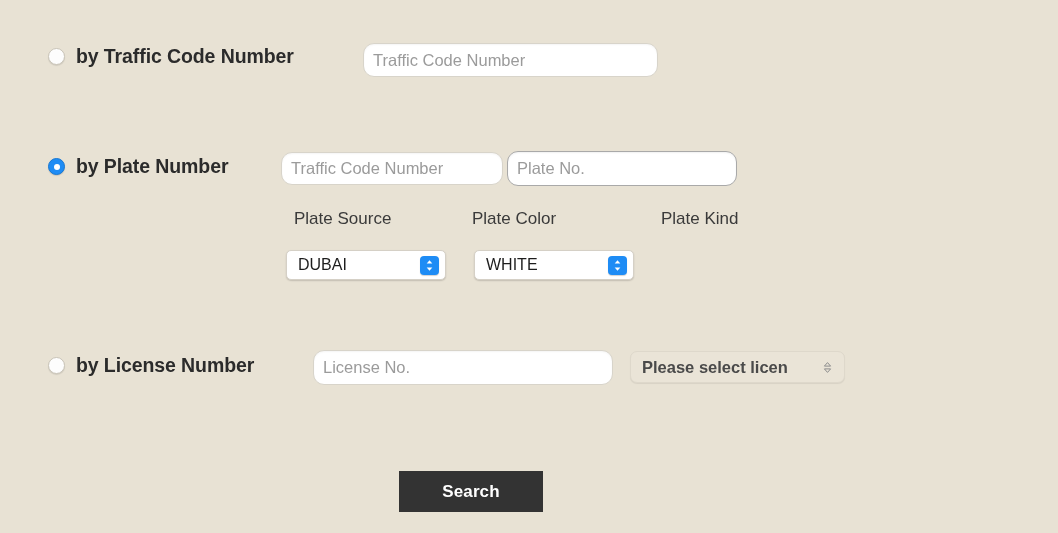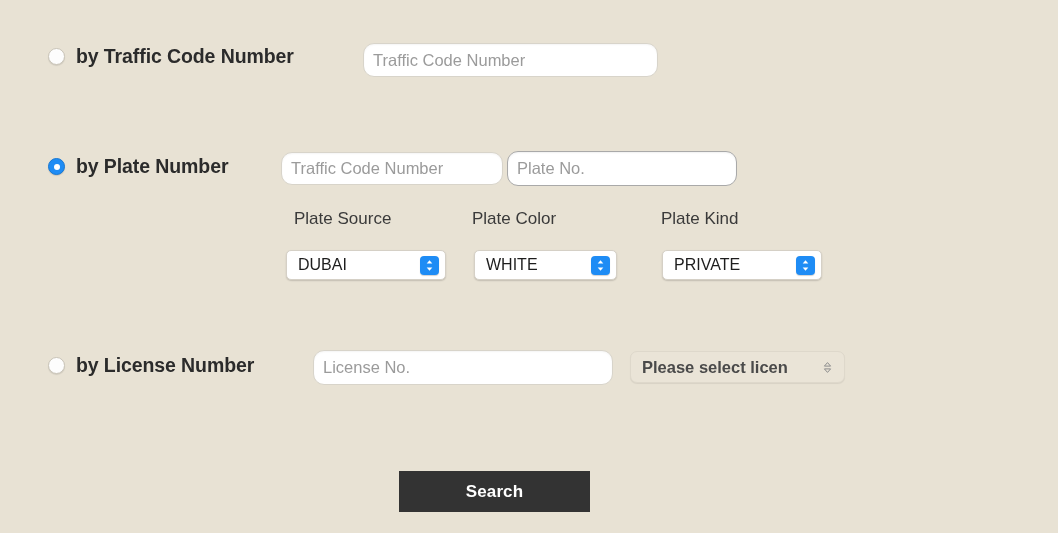--- a/index.html
+++ b/index.html
@@ -197,52 +197,43 @@
   <div class="mselect" style="left:286px; top:250px; width:160px;gap:10px;">
     <span class="mtext">DUBAI</span>
     <span class="mstepper">
       <svg width="9" height="13" viewBox="0 0 9 13">
         <path d="M4.5 1.2 L7.3 4.6 L1.7 4.6 Z" fill="#ffffff"></path>
         <path d="M4.5 11.8 L1.7 8.4 L7.3 8.4 Z" fill="#ffffff"></path>
       </svg>
     </span>
   </div>
 
-  <div class="mselect" style="left:474px; top:250px; width:143px;">
+  <div class="mselect" style="left:474px; top:250px; width:160px;">
     <span class="mtext">WHITE</span>
     <span class="mstepper">
       <svg width="9" height="13" viewBox="0 0 9 13">
         <path d="M4.5 1.2 L7.3 4.6 L1.7 4.6 Z" fill="#ffffff"></path>
         <path d="M4.5 11.8 L1.7 8.4 L7.3 8.4 Z" fill="#ffffff"></path>
       </svg>
     </span>
   </div>
 
-  <div class="mselect" style="left:662px; top:250px; width:160px;">
-    <span class="mtext">PRIVATE</span>
-    <span class="mstepper">
-      <svg width="9" height="13" viewBox="0 0 9 13">
-        <path d="M4.5 1.2 L7.3 4.6 L1.7 4.6 Z" fill="#ffffff"></path>
-        <path d="M4.5 11.8 L1.7 8.4 L7.3 8.4 Z" fill="#ffffff"></path>
-      </svg>
-    </span>
-  </div>
 
   <div class="option-row" style="left:48px; top:354px;">
     <span class="radio off"></span>
     <span class="option-label">by License Number</span>
   </div>
 
   <input class="tinput light" style="left: 313px; top: 350px; width: 300px; height: 35px; position: absolute;" type="text" placeholder="License No.">
 
   <div class="mselect disabled" style="left:630px; top:351px; width:215px; height:32px;">
     <span class="mtext">Please select licen</span>
     <span class="mstepper plain">
       <svg width="9" height="13" viewBox="0 0 9 13">
         <path d="M4.5 1.6 L7.6 5.1 L1.4 5.1 Z" fill="none" stroke="#8d8d8d" stroke-width="1"></path>
         <path d="M4.5 11.4 L1.4 7.9 L7.6 7.9 Z" fill="none" stroke="#8d8d8d" stroke-width="1"></path>
       </svg>
     </span>
   </div>
 
-  <button class="search-btn" style="left:399px; top:471px; width:191px; height:41px;">Search</button>
+  <button class="search-btn" style="left:399px; top:471px; width:144px; height:41px;">Search</button>
 
 </div>
 
 </body></html>

